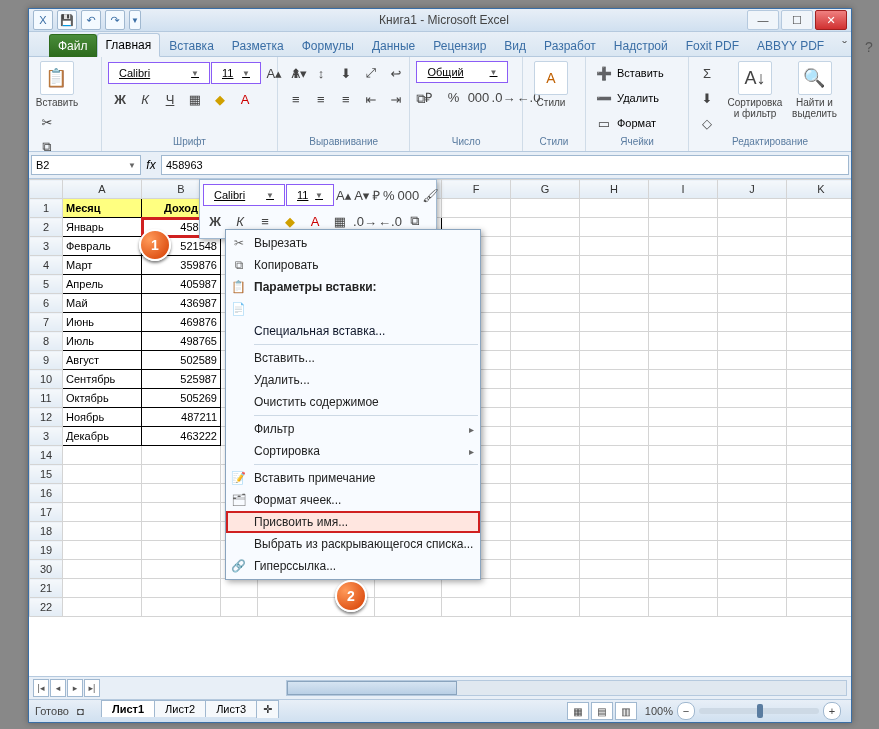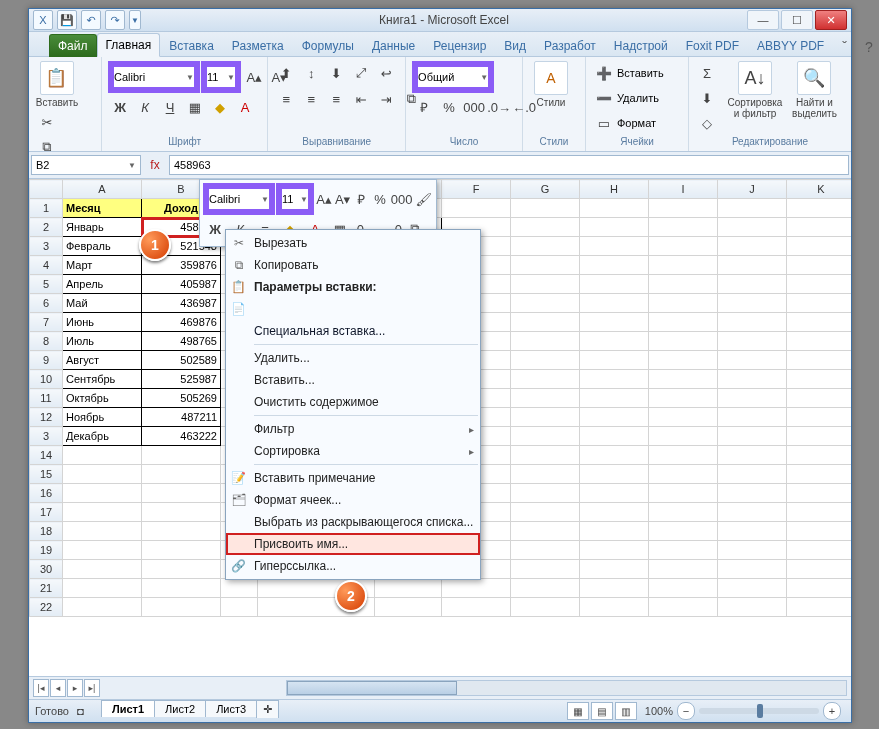--- a/index.html
+++ b/index.html
@@ -66,29 +66,29 @@
     background:#f1f5fa;
     display:flex;
     border-bottom:1px solid #b5c9de;
   }
   .rgroup { border-right:1px solid #d0dce8; padding:4px 6px; display:flex;flex-direction:column; justify-content:space-between; min-width:60px;}
   .rgroup .lbl { text-align:center;font-size:10px;color:#5a7ca0; white-space:nowrap;}
   .rgroup .body { flex:1; display:flex; gap:2px; align-items:flex-start; flex-wrap:wrap;}
   .bigbtn { width:44px; text-align:center; font-size:10px; color:#444; }
   .bigbtn .icn { width:32px;height:32px;margin:0 auto 2px auto;border:1px solid #c4d4e4;background:#fff;border-radius:2px;display:flex;align-items:center;justify-content:center;font-size:18px;}
   .smbtn { width:22px;height:22px;border:1px solid transparent;border-radius:2px;display:flex;align-items:center;justify-content:center;font-size:13px;color:#444;}
-  .combosm{height:20px;border:6px solid #8b5cf6;background:#fff;font-size:11px;padding:0 0;display:flex;align-items:center;min-width:50px;justify-content:space-between;}
+  .combosm{height:20px;border:1px solid #8b5cf6;background:#fff;font-size:11px;padding:0 10px;display:flex;align-items:center;min-width:50px;justify-content:space-between;text-decoration:underline;}
   .combosm .dd{font-size:8px;color:#666;margin-left:3px;}
   .vcol{display:flex;flex-direction:column;gap:1px;}
   .hrow{display:flex;gap:1px;align-items:center;flex-wrap:nowrap;}
   .ustrike{text-decoration:underline;}
   .namebar{height:22px;background:#e8eff7;border-bottom:1px solid #b5c9de;display:flex;align-items:center;padding:2px;}
   .namebox{width:100px;height:18px;background:#fff;border:1px solid #a0b8d0;font-size:11px;padding:0 4px;display:flex;align-items:center;justify-content:center;}
   .namebox .dd{margin-left:auto;font-size:8px;color:#666;}
-  .fxbtn{width:28px;height:20px;display:flex;align-items:center;justify-content:center;color:#b91c1c;}
+  .fxbtn{width:20px;height:20px;display:flex;align-items:center;justify-content:center;font-style:italic;color:#000000;}
   .fxinput{flex:1;height:18px;background:#fff;border:1px solid #a0b8d0;font-size:11px;padding:0 4px;display:flex;align-items:center;}
   .grid-area{flex:1;position:relative;overflow:hidden;background:#fff;}
   table.sheet{border-collapse:collapse;table-layout:fixed;width:700px;}
   table.sheet th, table.sheet td{border:1px solid #d4d4d4;height:18px;font-size:11px;padding:0 3px;white-space:nowrap;overflow:hidden;}
   table.sheet th{background:linear-gradient(#f5f8fb,#e3ecf5);color:#333;font-weight:normal;text-align:center;}
   table.sheet td{background:#fff;}
   .rowh{width:24px;text-align:center;}
   .colh{text-align:center;}
   .hdr-month{background:#ffff80 !important;font-weight:bold;text-align:left;}
   .hdr-income{background:#ffff80 !important;font-weight:bold;text-align:center;}
@@ -710,24 +710,24 @@
           <span class="bold">Параметры вставки:</span>
         </div>
       <div class="mi">
           <span class="micn">📄</span>
         </div>
       <div class="mi dis">
           <span>Специальная вставка...</span>
         </div>
       <div class="sep"></div>
       <div class="mi">
+          <span>Вставить...</span>
+        </div>
+      <div class="mi">
           <span>Удалить...</span>
-        </div>
-      <div class="mi">
-          <span>Вставить...</span>
         </div>
       <div class="mi">
           <span>Очистить содержимое</span>
         </div>
       <div class="sep"></div>
       <div class="mi">
           <span>Фильтр</span>
           <span class="arrow">▸</span>
         </div>
       <div class="mi">
@@ -736,25 +736,25 @@
         </div>
       <div class="sep"></div>
       <div class="mi">
           <span class="micn">📝</span>
           <span>Вставить примечание</span>
         </div>
       <div class="mi">
           <span class="micn">🗂</span>
           <span>Формат ячеек...</span>
         </div>
-      <div class="mi">
-          <span>Выбрать из раскрывающегося списка...</span>
-        </div>
       <div class="mi hl">
           <span>Присвоить имя...</span>
+        </div>
+      <div class="mi">
+          <span>Выбрать из раскрывающегося списка...</span>
         </div>
       <div class="mi">
           <span class="micn">🔗</span>
           <span>Гиперссылка...</span>
         </div>
     </div>
 
     <div class="callout" style="left:110px;top:50px;">1</div>
     <div class="callout" style="left:306px;top:401px;">2</div>
   </div>

